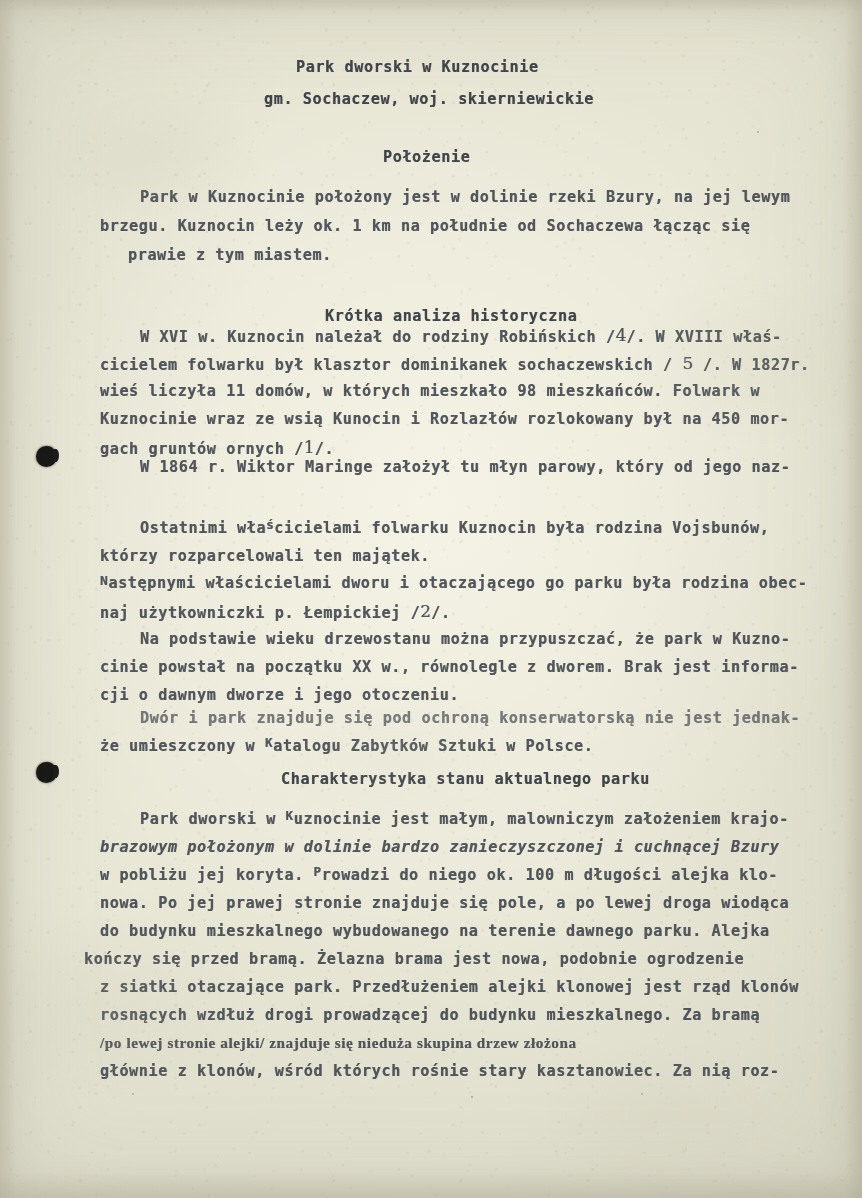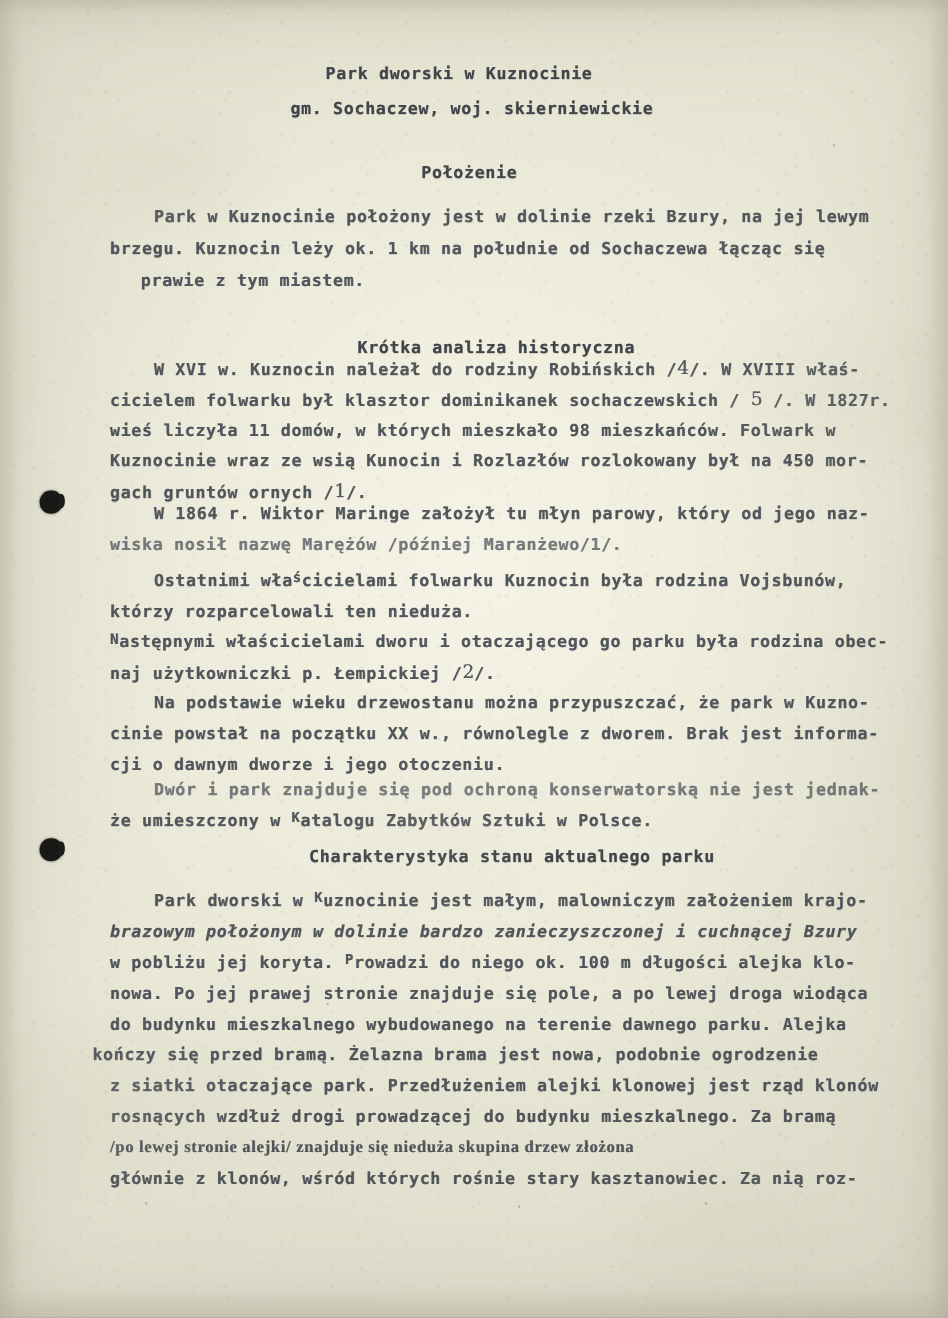--- a/index.html
+++ b/index.html
@@ -188,24 +188,23 @@
 
     <div class="tline heavy" style="left:325px; top:289px;margin-top:20px;">Krótka analiza historyczna</div>
 
     <div class="tline" style="left:140px; top:328px;">W XVI w. Kuznocin należał do rodziny Robińskich /<span class="hw">4</span>/. W XVIII właś-</div>
     <div class="tline" style="left:100px; top:356px;">cicielem folwarku był klasztor dominikanek sochaczewskich / <span class="hw">5</span> /. W 1827r.</div>
     <div class="tline" style="left:100px; top:384px;">wieś liczyła 11 domów, w których mieszkało 98 mieszkańców. Folwark w</div>
     <div class="tline" style="left:100px; top:412px;">Kuznocinie wraz ze wsią Kunocin i Rozlazłów rozlokowany był na 450 mor-</div>
     <div class="tline" style="left:100px; top:440px;">gach gruntów ornych /<span class="hw">1</span>/.</div>
 
     <div class="tline" style="left:140px; top:460px;">W 1864 r. Wiktor Maringe założył tu młyn parowy, który od jego naz-</div>
-    <div class="tline faint" style="left:100px; top:488px;">wiska nosił nazwę Marężów /później Maranżewo/1/.</div>
 
     <div class="tline" style="left:140px; top:521px;">Ostatnimi wła<span class="raised">ś</span>cicielami folwarku Kuznocin była rodzina Vojsbunów,</div>
-    <div class="tline" style="left:100px; top:549px;">którzy rozparcelowali ten nieduża.</div>
+    <div class="tline" style="left:100px; top:549px;">którzy rozparcelowali ten majątek.</div>
     <div class="tline" style="left:100px; top:576px;"><span class="raised-sm">N</span>astępnymi właścicielami dworu i otaczającego go parku była rodzina obec-</div>
     <div class="tline" style="left:100px; top:604px;">naj użytkowniczki p. Łempickiej /<span class="hw">2</span>/.</div>
 
     <div class="tline" style="left:140px; top:632px;">Na podstawie wieku drzewostanu można przypuszczać, że park w Kuzno-</div>
     <div class="tline" style="left:100px; top:660px;">cinie powstał na początku XX w., równolegle z dworem. Brak jest informa-</div>
     <div class="tline" style="left:100px; top:688px;">cji o dawnym dworze i jego otoczeniu.</div>
 
     <div class="tline faint" style="left:140px; top:711px;">Dwór i park znajduje się pod ochroną konserwatorską nie jest jednak-</div>
     <div class="tline" style="left:100px; top:739px;">że umieszczony w <span class="raised">K</span>atalogu Zabytków Sztuki w Polsce.</div>
 

